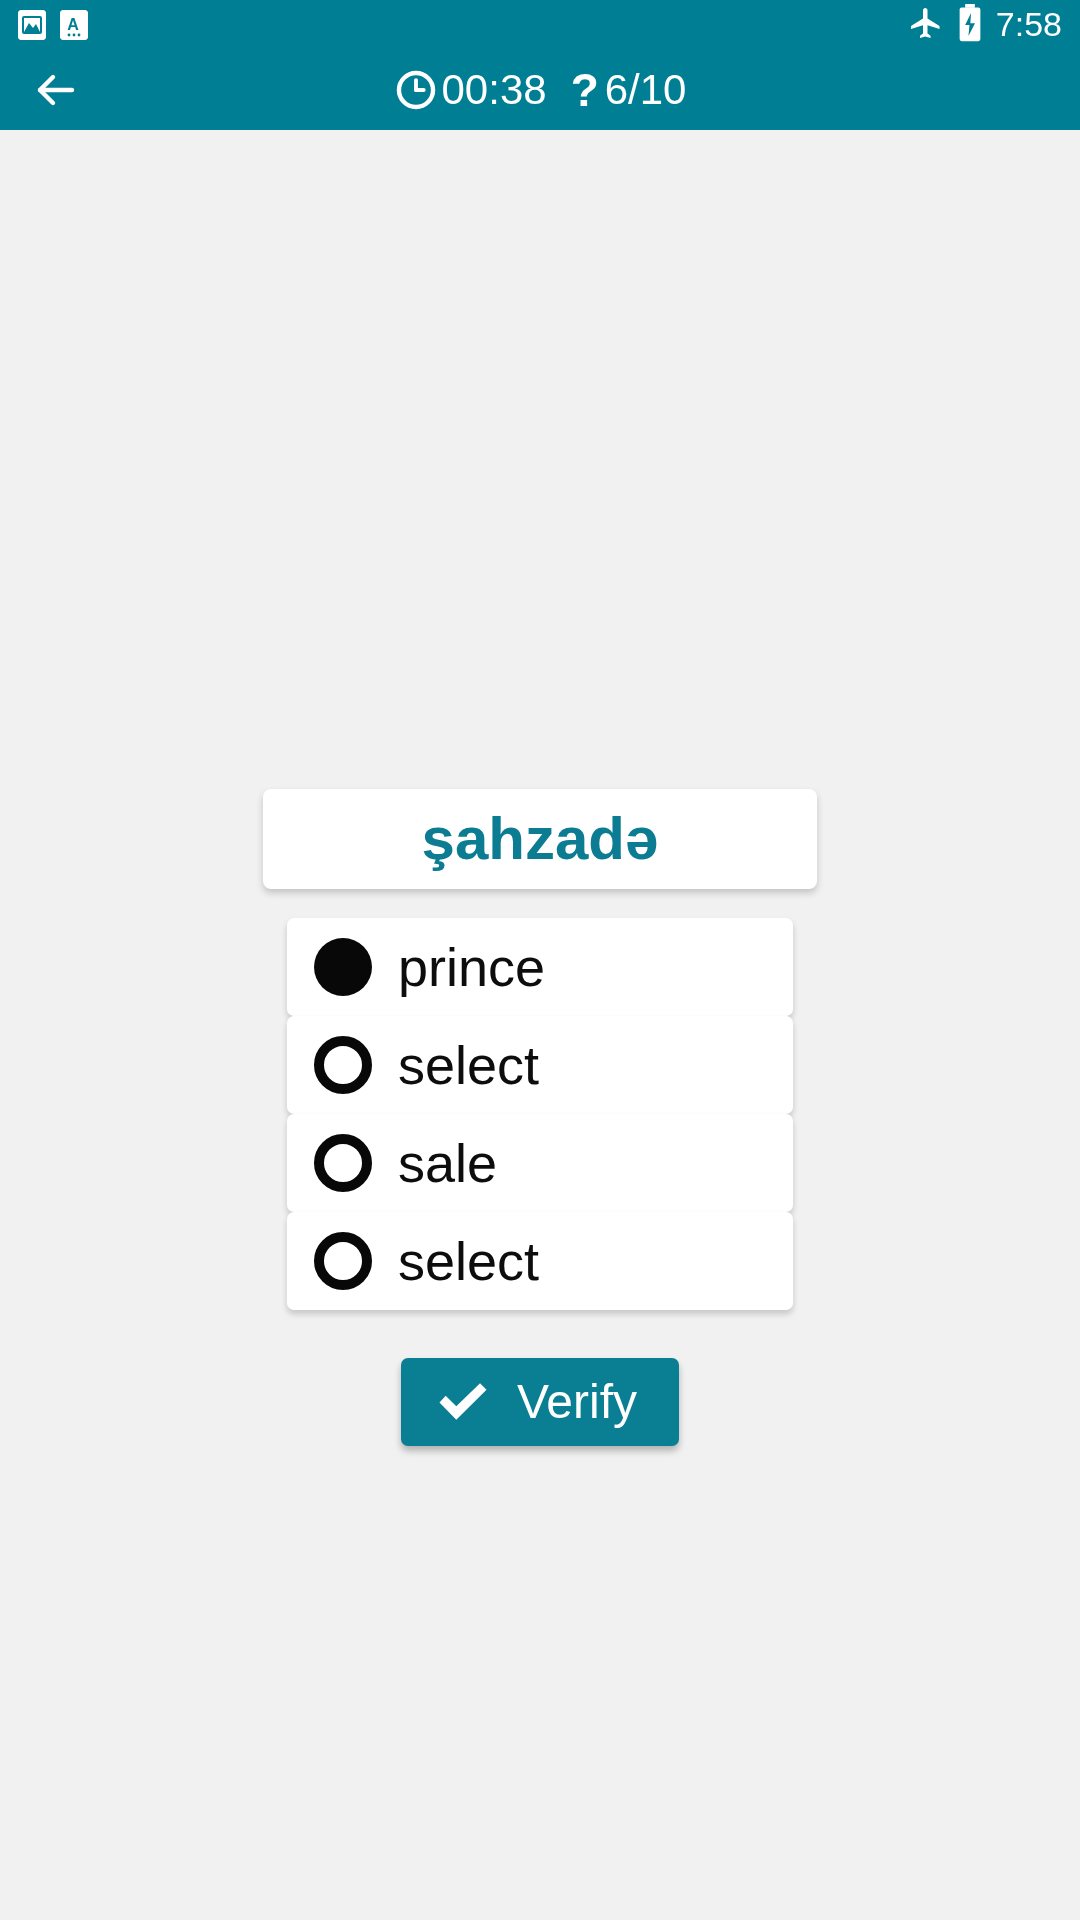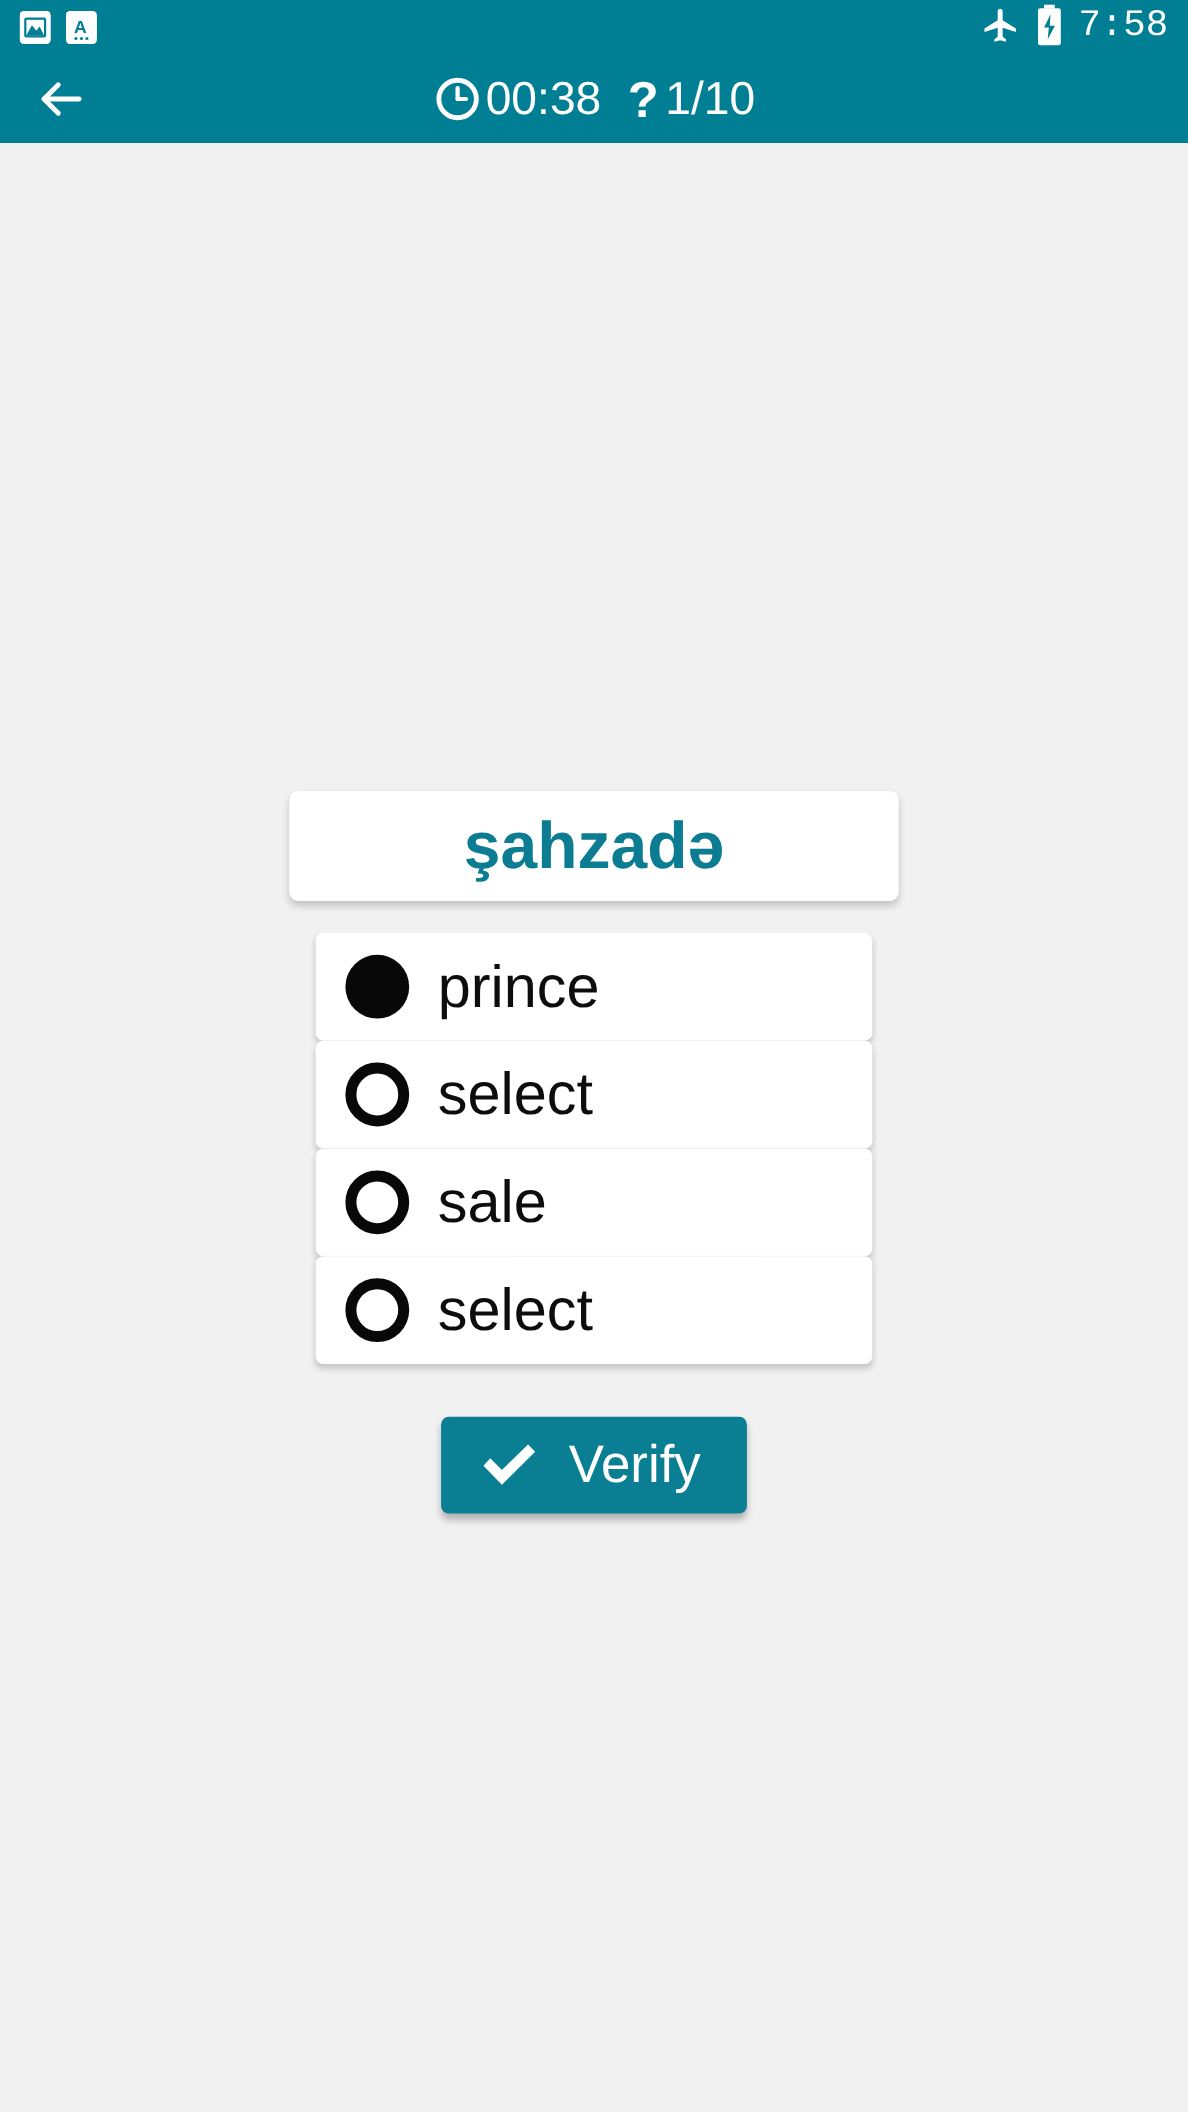--- a/index.html
+++ b/index.html
@@ -28,21 +28,20 @@
   .status-left {
     display: flex;
     align-items: center;
     gap: 14px;
   }
   .status-right {
     margin-left: auto;
     display: flex;
     align-items: center;
     gap: 13px;
-    font-family: Liberation Mono, monospace;
   }
   .notif-icon {
     width: 28px;
     height: 30px;
     background: #ffffff;
     border-radius: 4px;
     position: relative;
     display: block;
   }
   .notif-icon svg { display: block; }
@@ -111,21 +110,21 @@
     left: 0;
     right: 0;
     bottom: 0;
     background: #f1f1f1;
   }
 
   .quiz-block {
     position: absolute;
     left: 0;
     right: 0;
-    top: 589px;
+    top: 659px;
     display: flex;
     flex-direction: column;
     align-items: center;
   }
 
   
   .word-card {
     width: 554px;
     height: 100px;
     background: #ffffff;
@@ -258,21 +257,21 @@
     <div class="bar-stat">
       <svg width="44" height="44" viewBox="0 0 24 24">
         <circle cx="12" cy="12" r="9.3" fill="none" stroke="#ffffff" stroke-width="2.4"></circle>
         <line x1="12" y1="12" x2="12" y2="6.6" stroke="#ffffff" stroke-width="2.1" stroke-linecap="round"></line>
         <line x1="12" y1="12" x2="16.2" y2="12" stroke="#ffffff" stroke-width="2.1" stroke-linecap="round"></line>
       </svg>
       <span class="bar-stat-text">00:38</span>
     </div>
     <div class="bar-stat">
       <span class="qmark">?</span>
-      <span class="bar-stat-text">1/10</span>
+      <span class="bar-stat-text">6/10</span>
     </div>
   </div>
 </div>
 
 <div class="content">
   <div class="quiz-block">
 
     <div class="word-card">
       <span class="word-text">şahzadə</span>
     </div>

